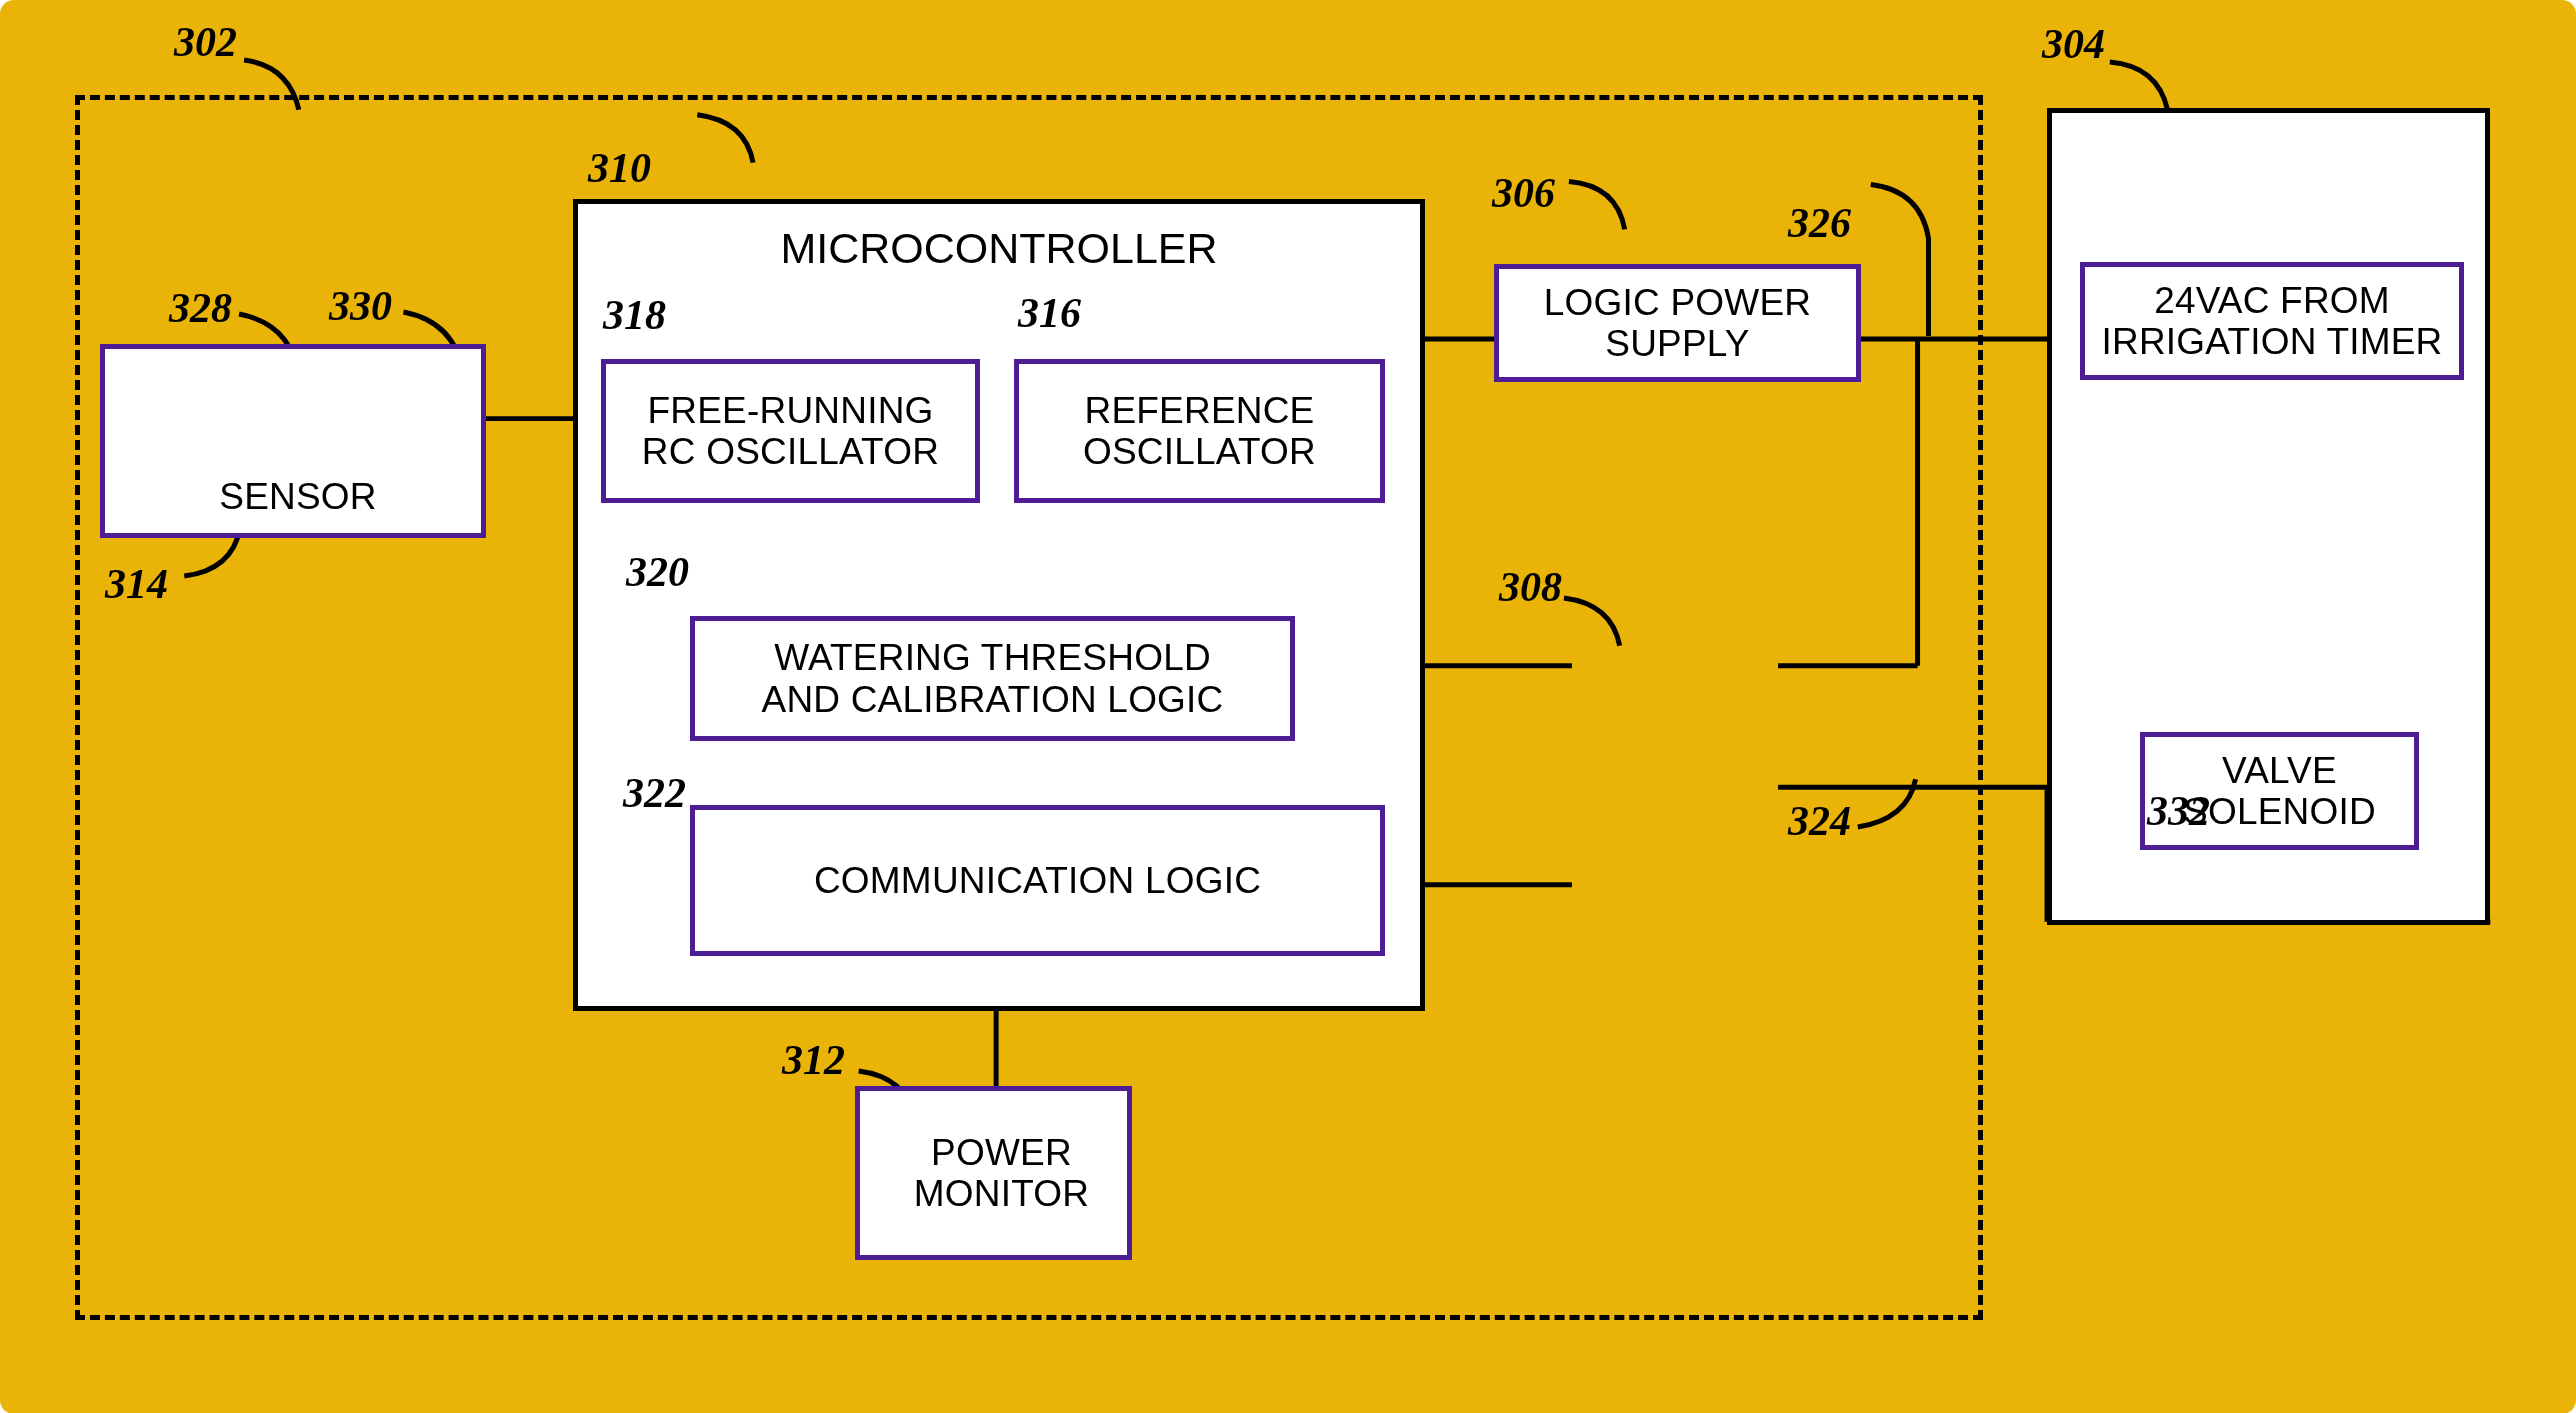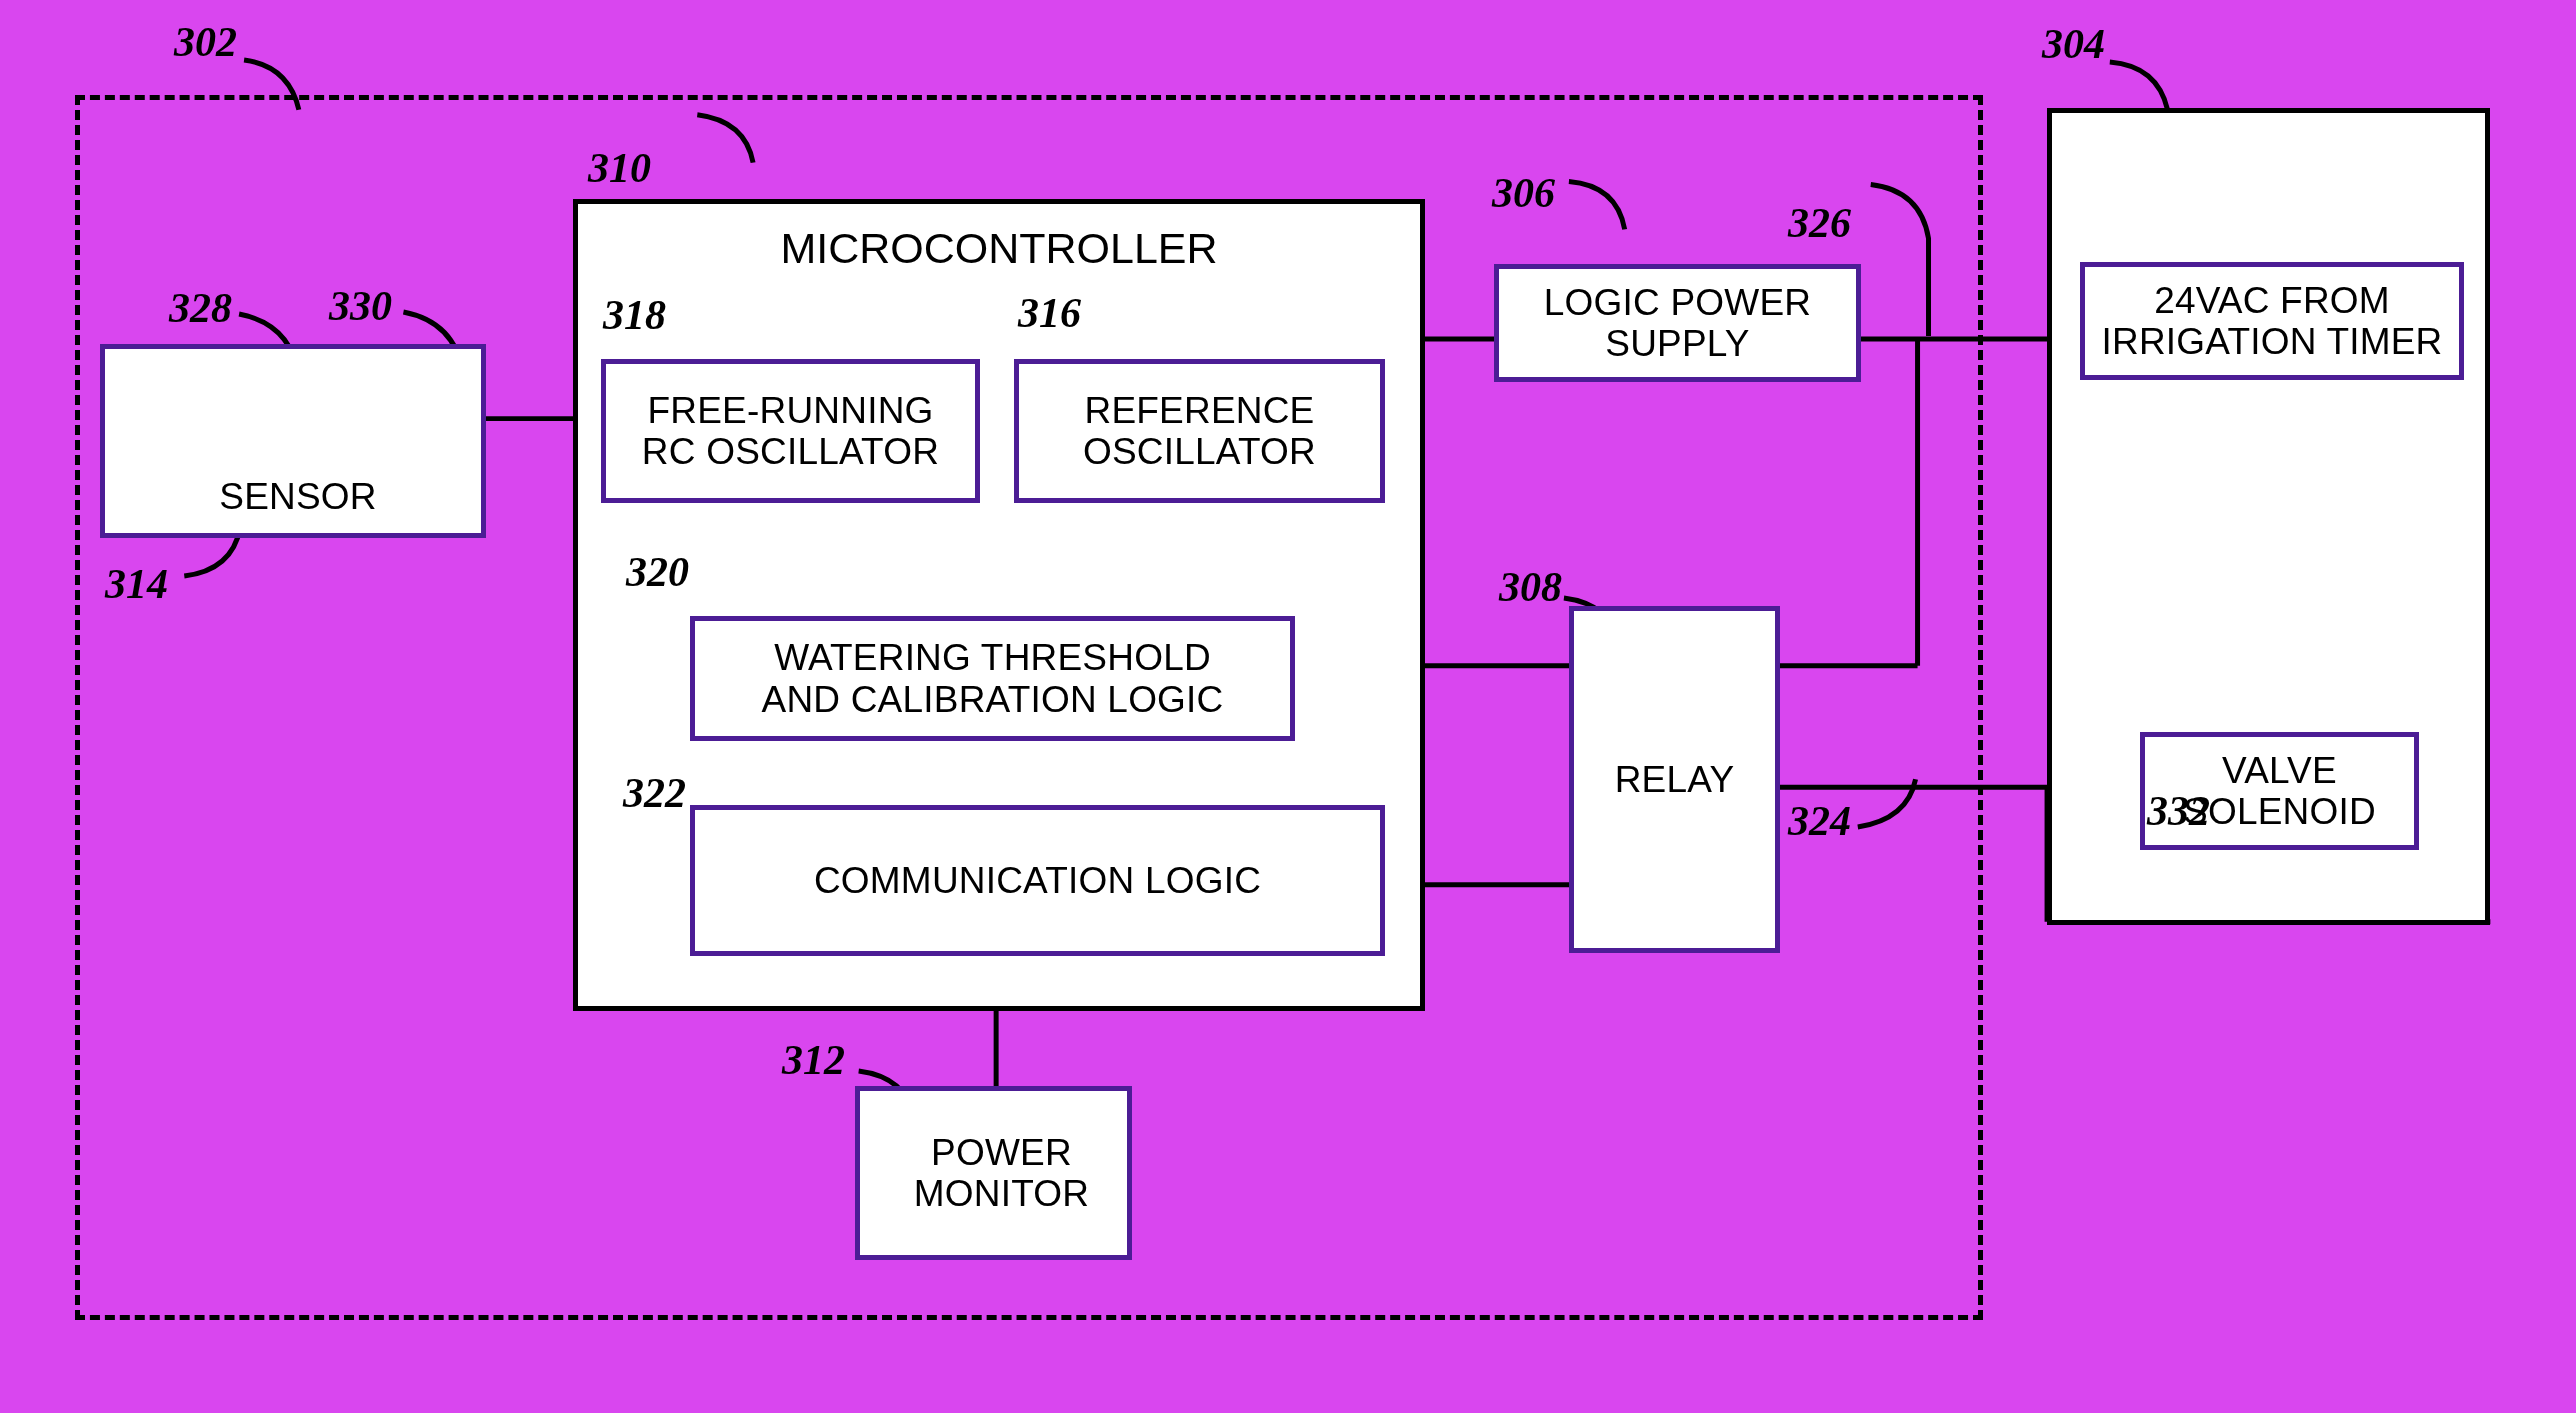--- a/index.html
+++ b/index.html
@@ -7,22 +7,23 @@
     padding: 0;
     background: #ffffff;
   }
   body {
     font-family: "Liberation Sans", sans-serif;
   }
   #figure {
     position: relative;
     width: 2576px;
     height: 1414px;
-    background: #d946ef;
+    background: #eab308;
     overflow: hidden;
+    border-radius: 14px;
   }
   #figure svg {
     position: absolute;
     left: 0;
     top: 0;
   }
   
   .block {
     position: absolute;
     box-sizing: border-box;
@@ -177,21 +178,20 @@
   <div class="ref" style="left:623px; top:769px;">322</div>
 
   <div class="block" style="left:855px; top:1086px; width:277px; height:174px;padding-left:16px;">POWER
 MONITOR</div>
   <div class="ref" style="left:782px; top:1036px;">312</div>
 
   <div class="block" style="left:1494px; top:264px; width:367px; height:118px;">LOGIC POWER
 SUPPLY</div>
   <div class="ref" style="left:1492px; top:169px;">306</div>
 
-  <div class="block" style="left:1569px; top:606px; width:211px; height:347px;">RELAY</div>
   <div class="ref" style="left:1499px; top:563px;">308</div>
   <div class="ref" style="left:1788px; top:797px;">324</div>
 
   <div class="block" style="left:100px; top:344px; width:386px; height:194px; border-width:5px; display:block;">
     <span class="sensor-label" style="left:0; bottom:16px; width:386px; text-align:center; display:block; position:absolute;">SENSOR</span>
   </div>
   <div class="ref" style="left:169px; top:284px;">328</div>
   <div class="ref" style="left:329px; top:282px;">330</div>
   <div class="ref" style="left:105px; top:560px;">314</div>
 

